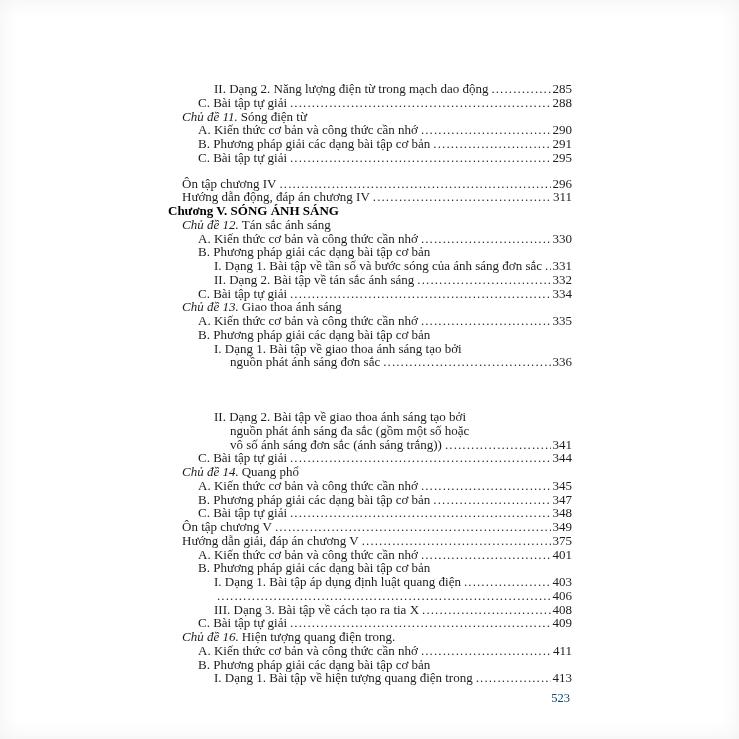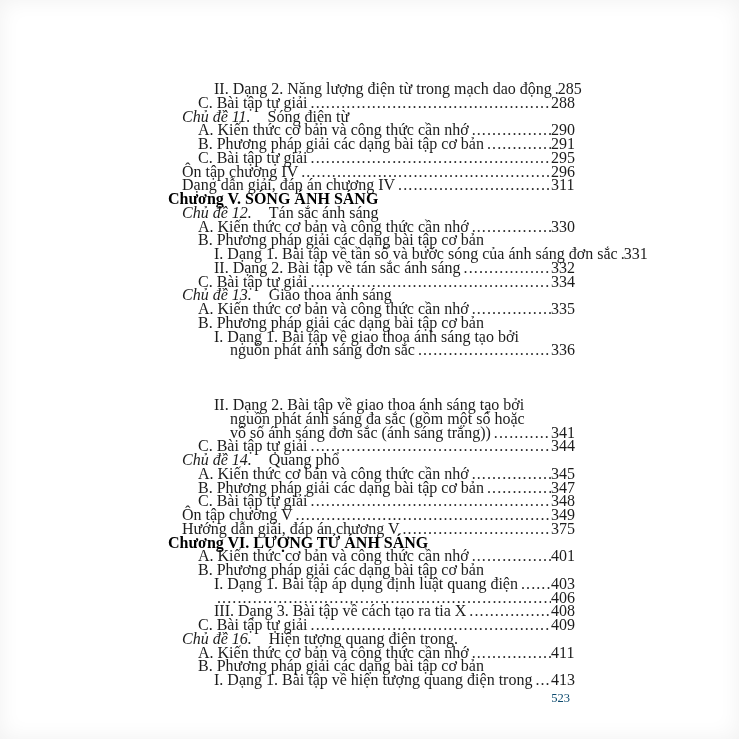--- a/index.html
+++ b/index.html
@@ -15,26 +15,26 @@
     height: 739px;
     background: #ffffff;
     box-shadow: inset 0 0 22px rgba(0,0,0,0.06);
     overflow: hidden;
   }
   .toc {
     position: absolute;
     left: 168px;
     top: 82px;
     width: 404px;
-    font-size: 16px;
+    font-size: 13px;
     line-height: 13.75px;
   }
   .row { display: flex; align-items: baseline; }
   .label { white-space: nowrap; }
-  .prefix { margin-right: 17px; }
+  .prefix { margin-right: 3px; }
   .row.bold .label { font-weight: bold; color: #000; }
   .dots {
     flex: 1 1 auto;
     min-width: 6px;
     overflow: hidden;
     white-space: nowrap;
     letter-spacing: 1.1px;
     padding: 0 2px 0 3px;
     color: #2b2b2b;
   }
@@ -80,28 +80,28 @@
     <span class="dots">........................................................................................................................................................................................................</span>
     <span class="pg">291</span>
   </div>
 
   <div class="row" style="padding-left: 30px;">
     <span class="label"><span class="text">C. Bài tập tự giải</span></span>
     <span class="dots">........................................................................................................................................................................................................</span>
     <span class="pg">295</span>
   </div>
 
-  <div class="row" style="padding-left: 14px;">
+  <div class="row" style="padding-left: 14px; margin-top: 12px;">
     <span class="label"><span class="text">Ôn tập chương IV</span></span>
     <span class="dots">........................................................................................................................................................................................................</span>
     <span class="pg">296</span>
   </div>
 
   <div class="row" style="padding-left: 14px;">
-    <span class="label"><span class="text">Dạng dẫn giải, đáp án chương IV</span></span>
+    <span class="label"><span class="text">Hướng dẫn động, đáp án chương IV</span></span>
     <span class="dots">........................................................................................................................................................................................................</span>
     <span class="pg">311</span>
   </div>
 
   <div class="row bold" style="padding-left: 0px;">
     <span class="label"><span class="text">Chương V. SÓNG ÁNH SÁNG</span></span>
 
   </div>
 
   <div class="row" style="padding-left: 14px;">
@@ -215,24 +215,20 @@
     <span class="dots">........................................................................................................................................................................................................</span>
     <span class="pg">349</span>
   </div>
 
   <div class="row" style="padding-left: 14px;">
     <span class="label"><span class="text">Hướng dẫn giải, đáp án chương V</span></span>
     <span class="dots">........................................................................................................................................................................................................</span>
     <span class="pg">375</span>
   </div>
 
-  <div class="row bold" style="padding-left: 0px;">
-    <span class="label"><span class="text">Chương VI. LƯỢNG TỬ ÁNH SÁNG</span></span>
-
-  </div>
 
 
   <div class="row" style="padding-left: 30px;">
     <span class="label"><span class="text">A. Kiến thức cơ bản và công thức cần nhớ</span></span>
     <span class="dots">........................................................................................................................................................................................................</span>
     <span class="pg">401</span>
   </div>
 
   <div class="row" style="padding-left: 30px;">
     <span class="label"><span class="text">B. Phương pháp giải các dạng bài tập cơ bản</span></span>

